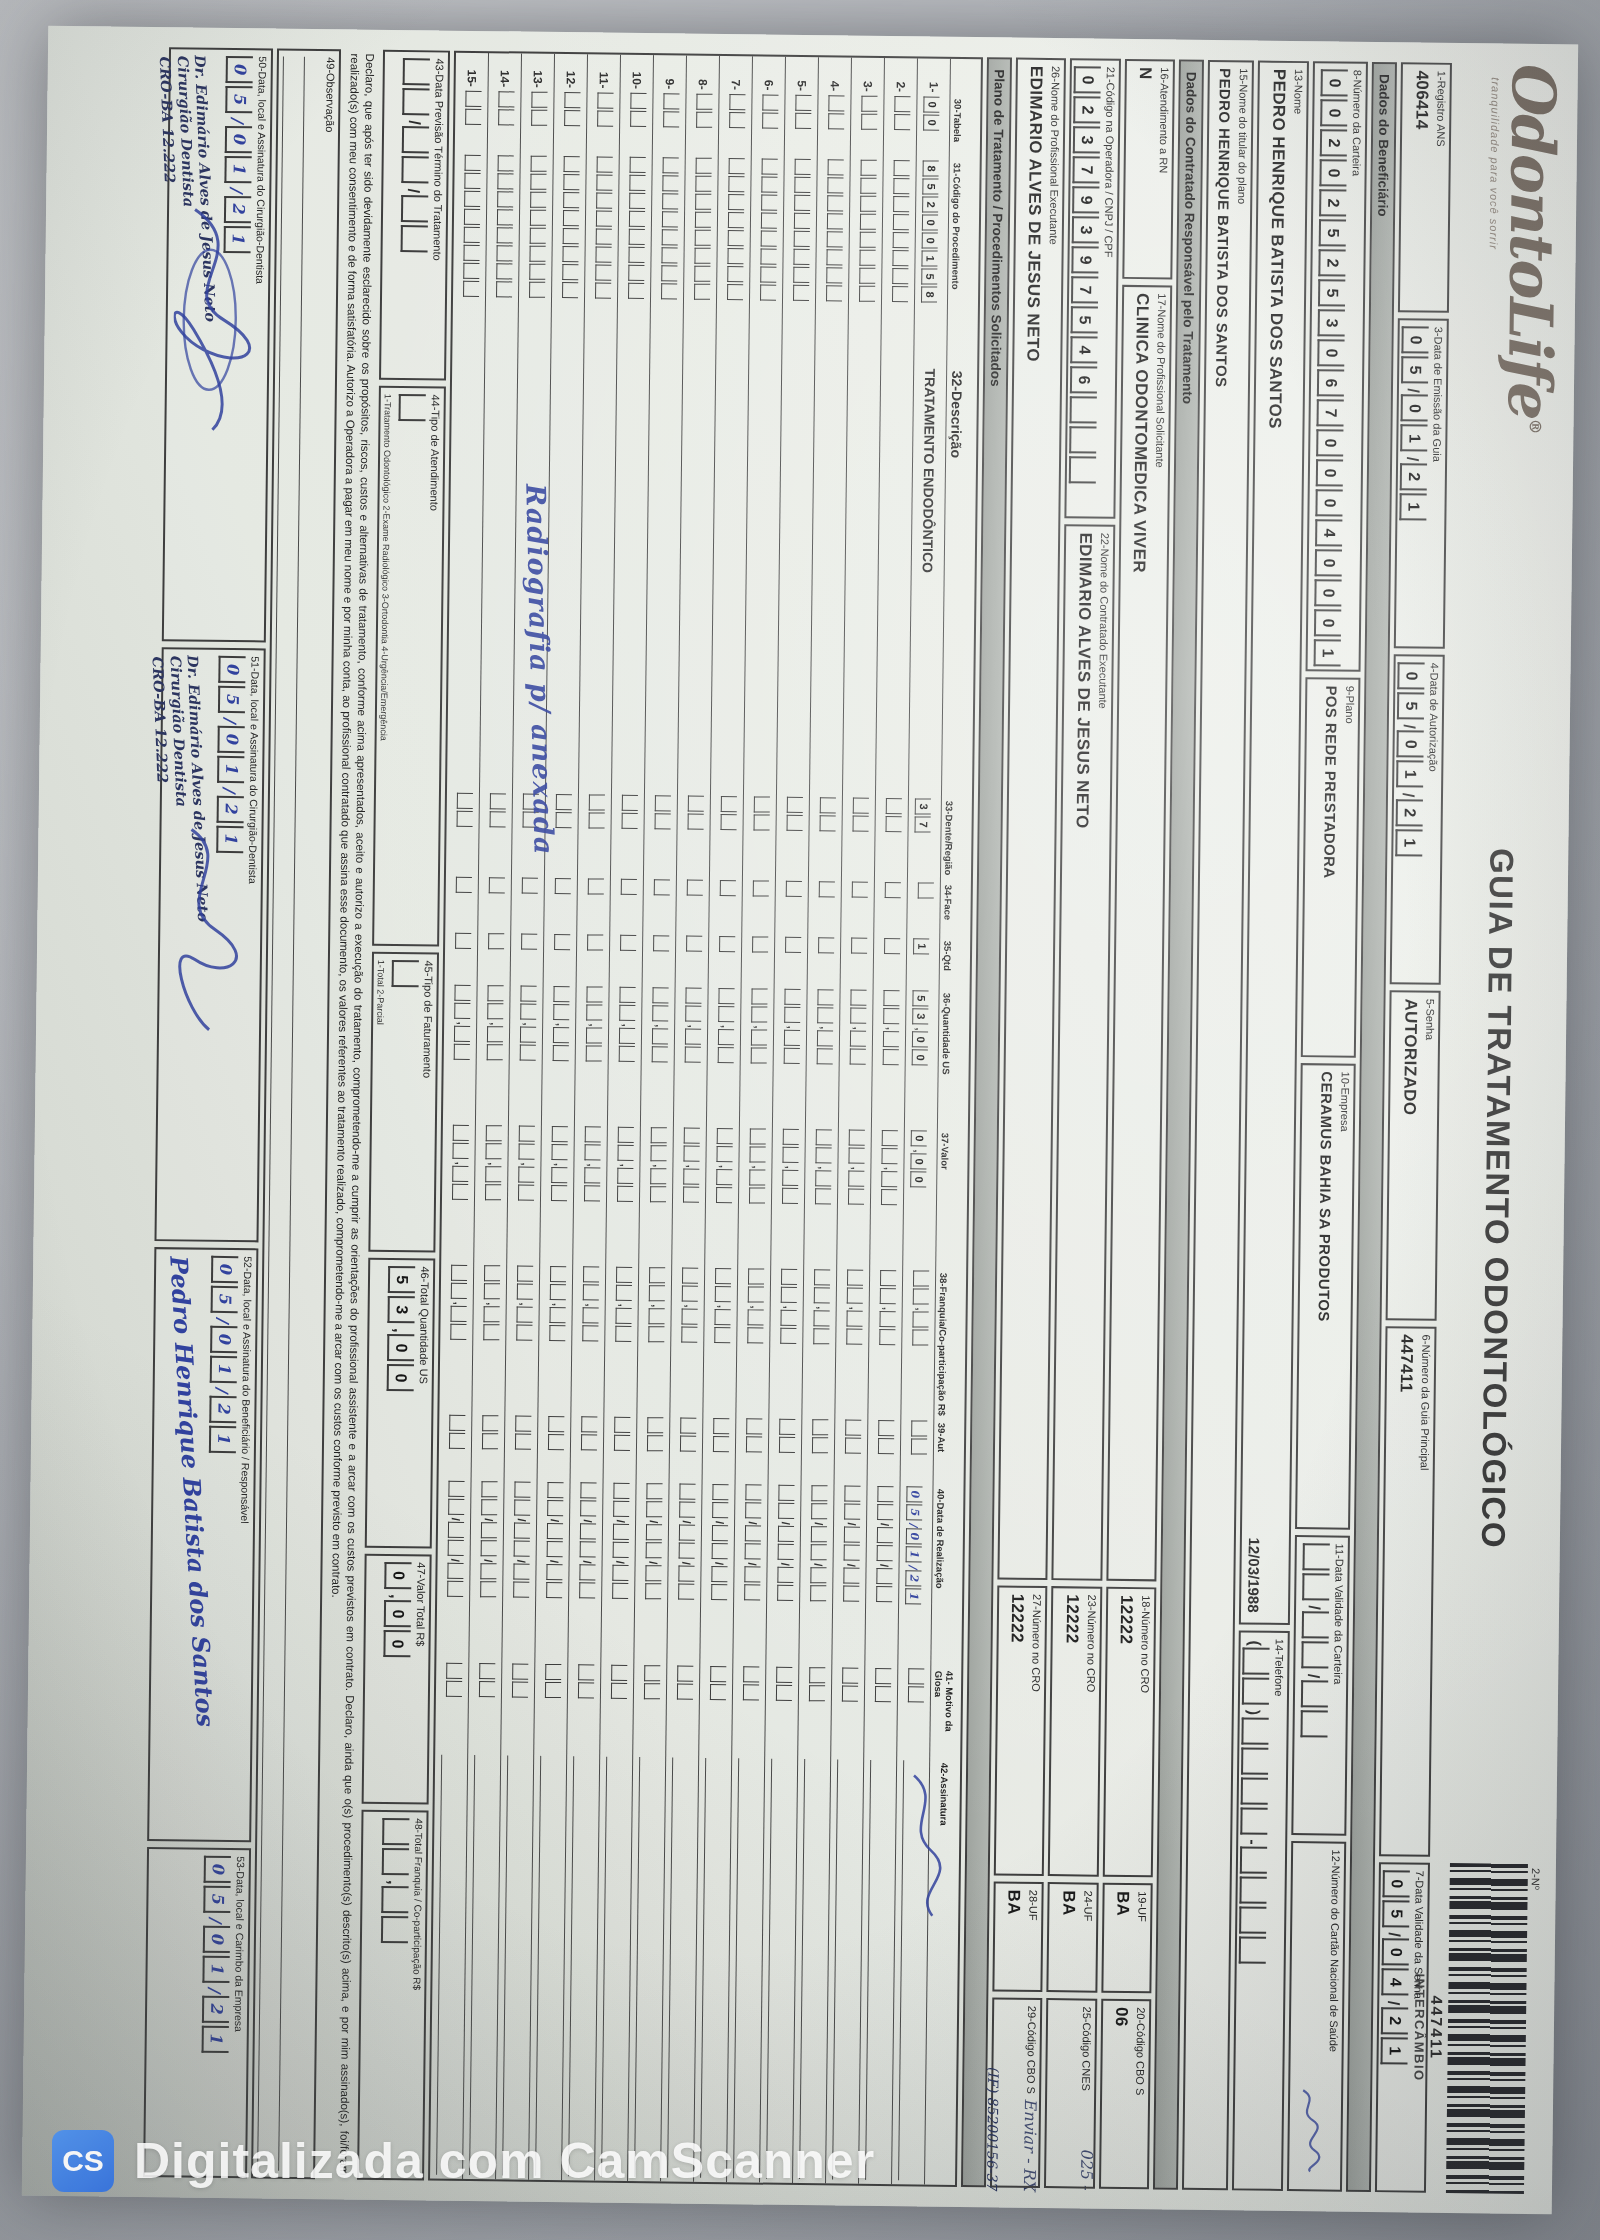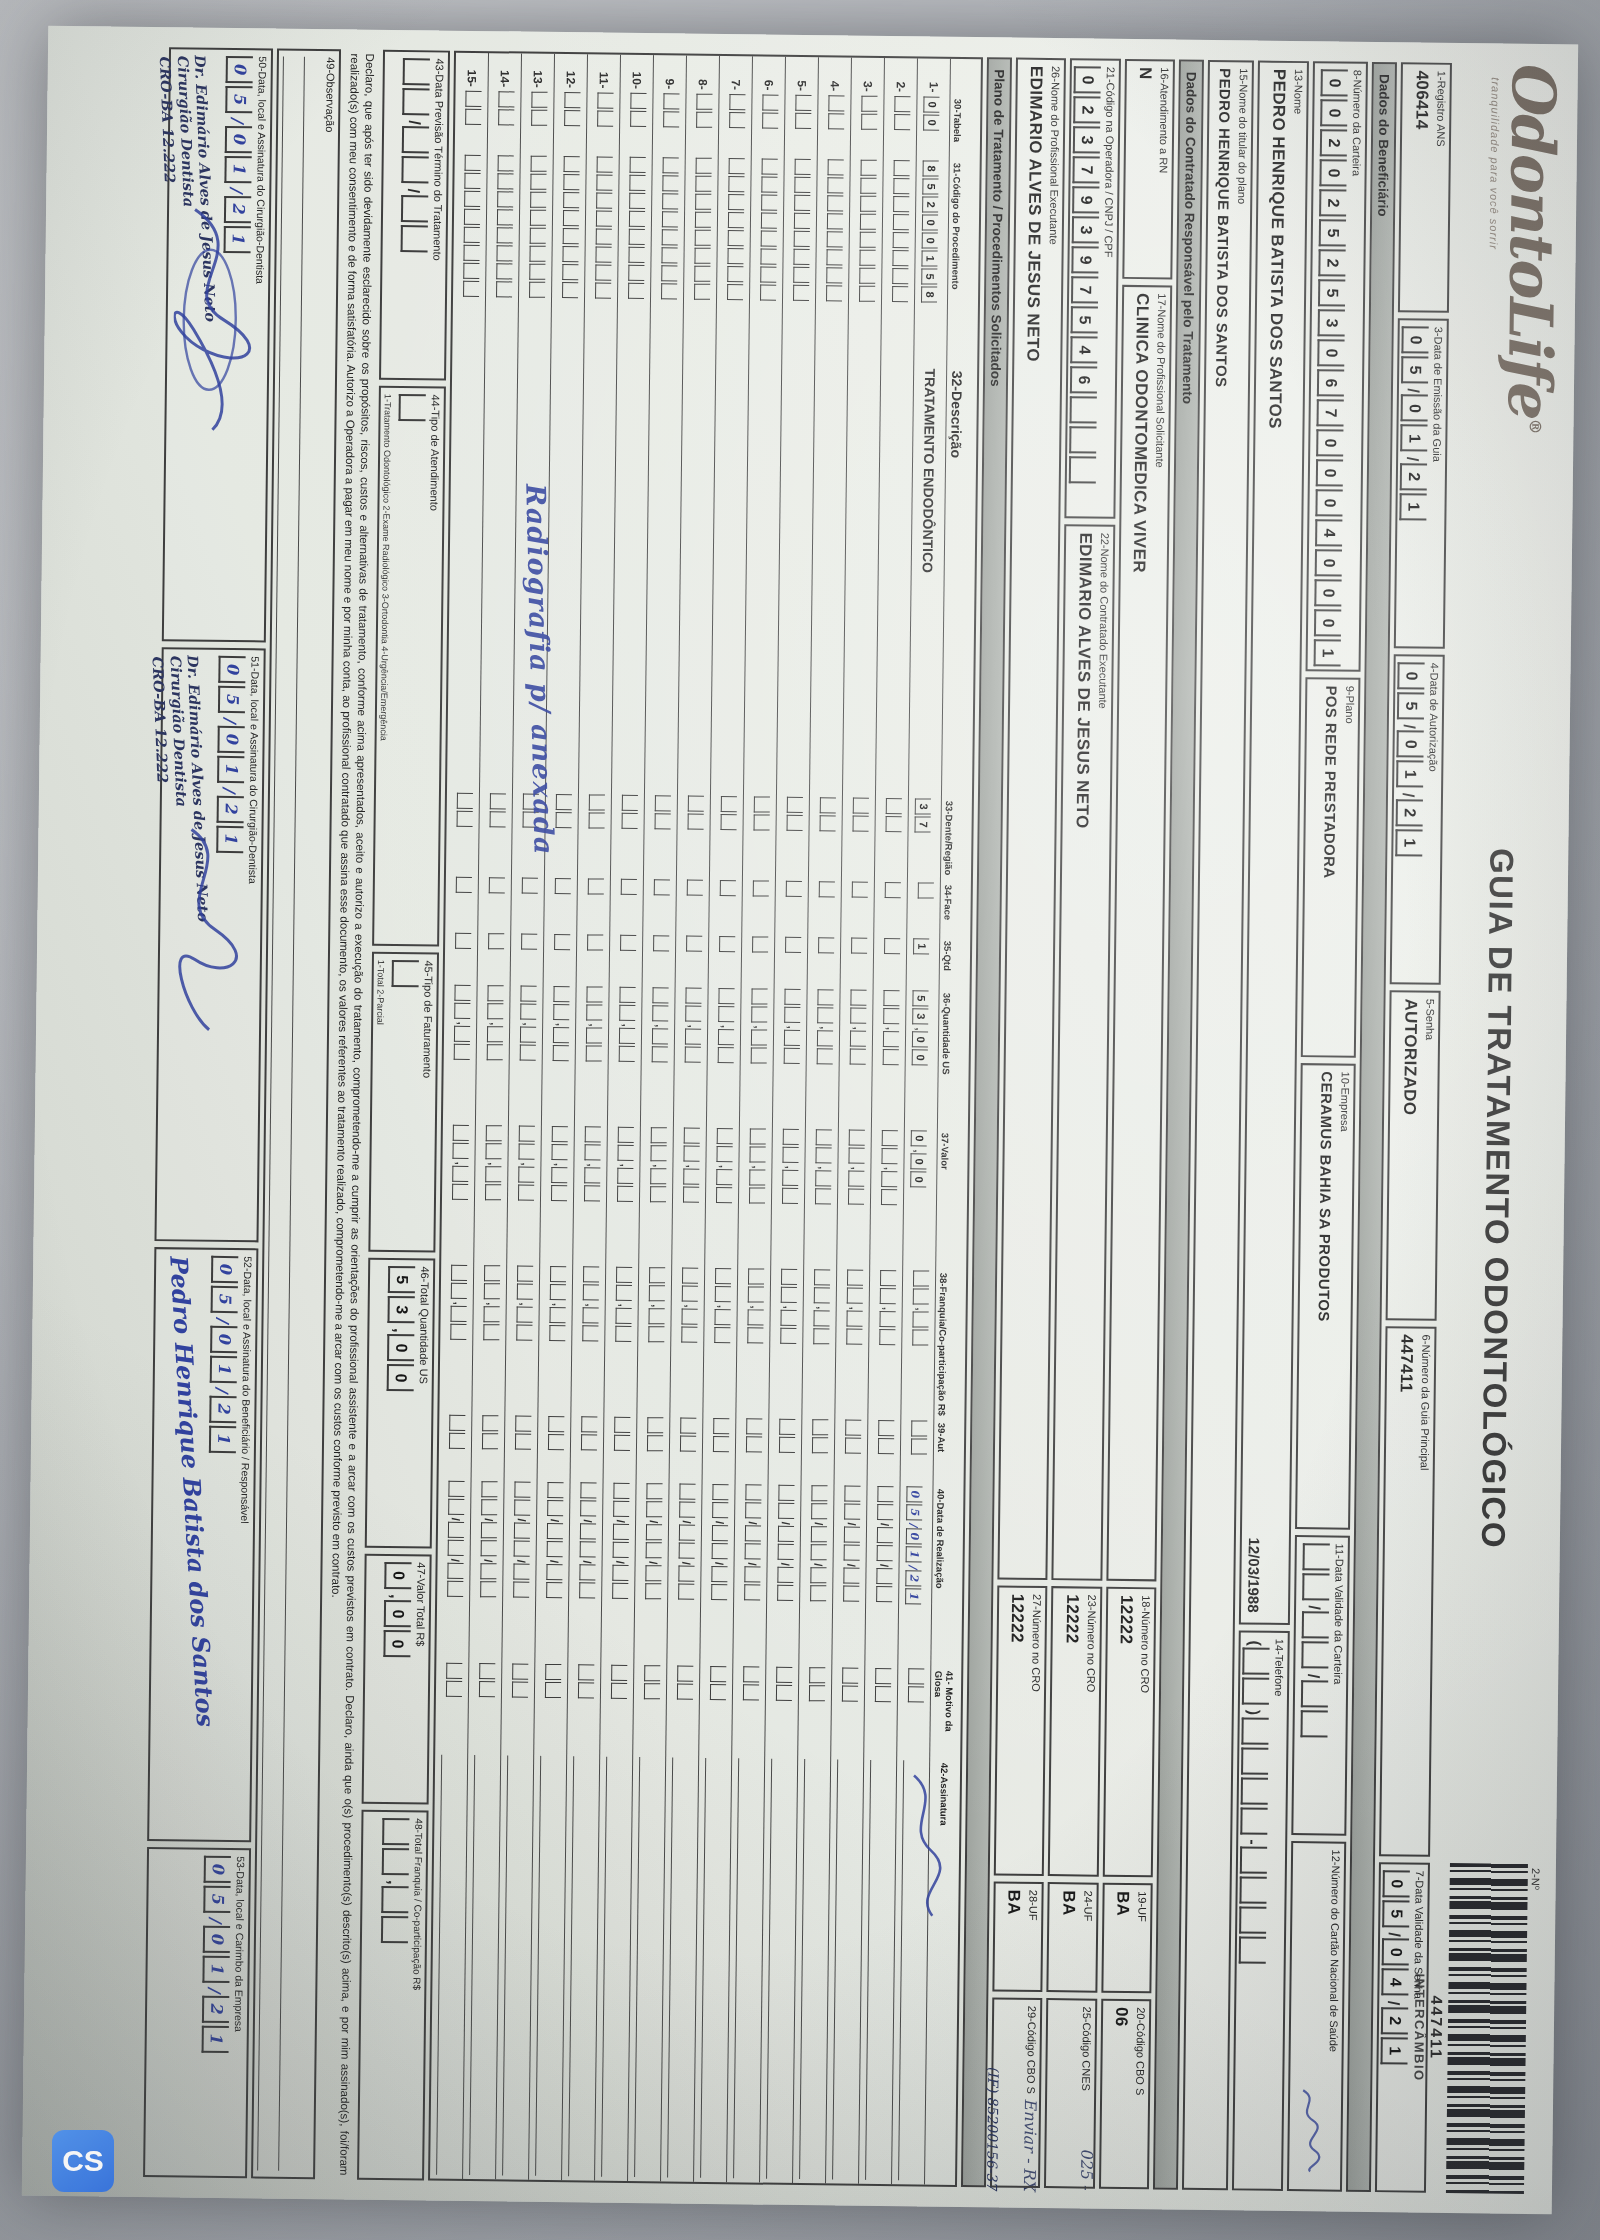--- a/index.html
+++ b/index.html
@@ -1529,13 +1529,14 @@
         </span>
     </div>
   </div>
 
 </div>
 
 <div class="vignette"></div>
 
 <div class="wm">
   <div class="cs-badge">CS</div>
+  <div class="wm-text">Digitalizada com CamScanner</div>
 </div>
 
 </body></html>

